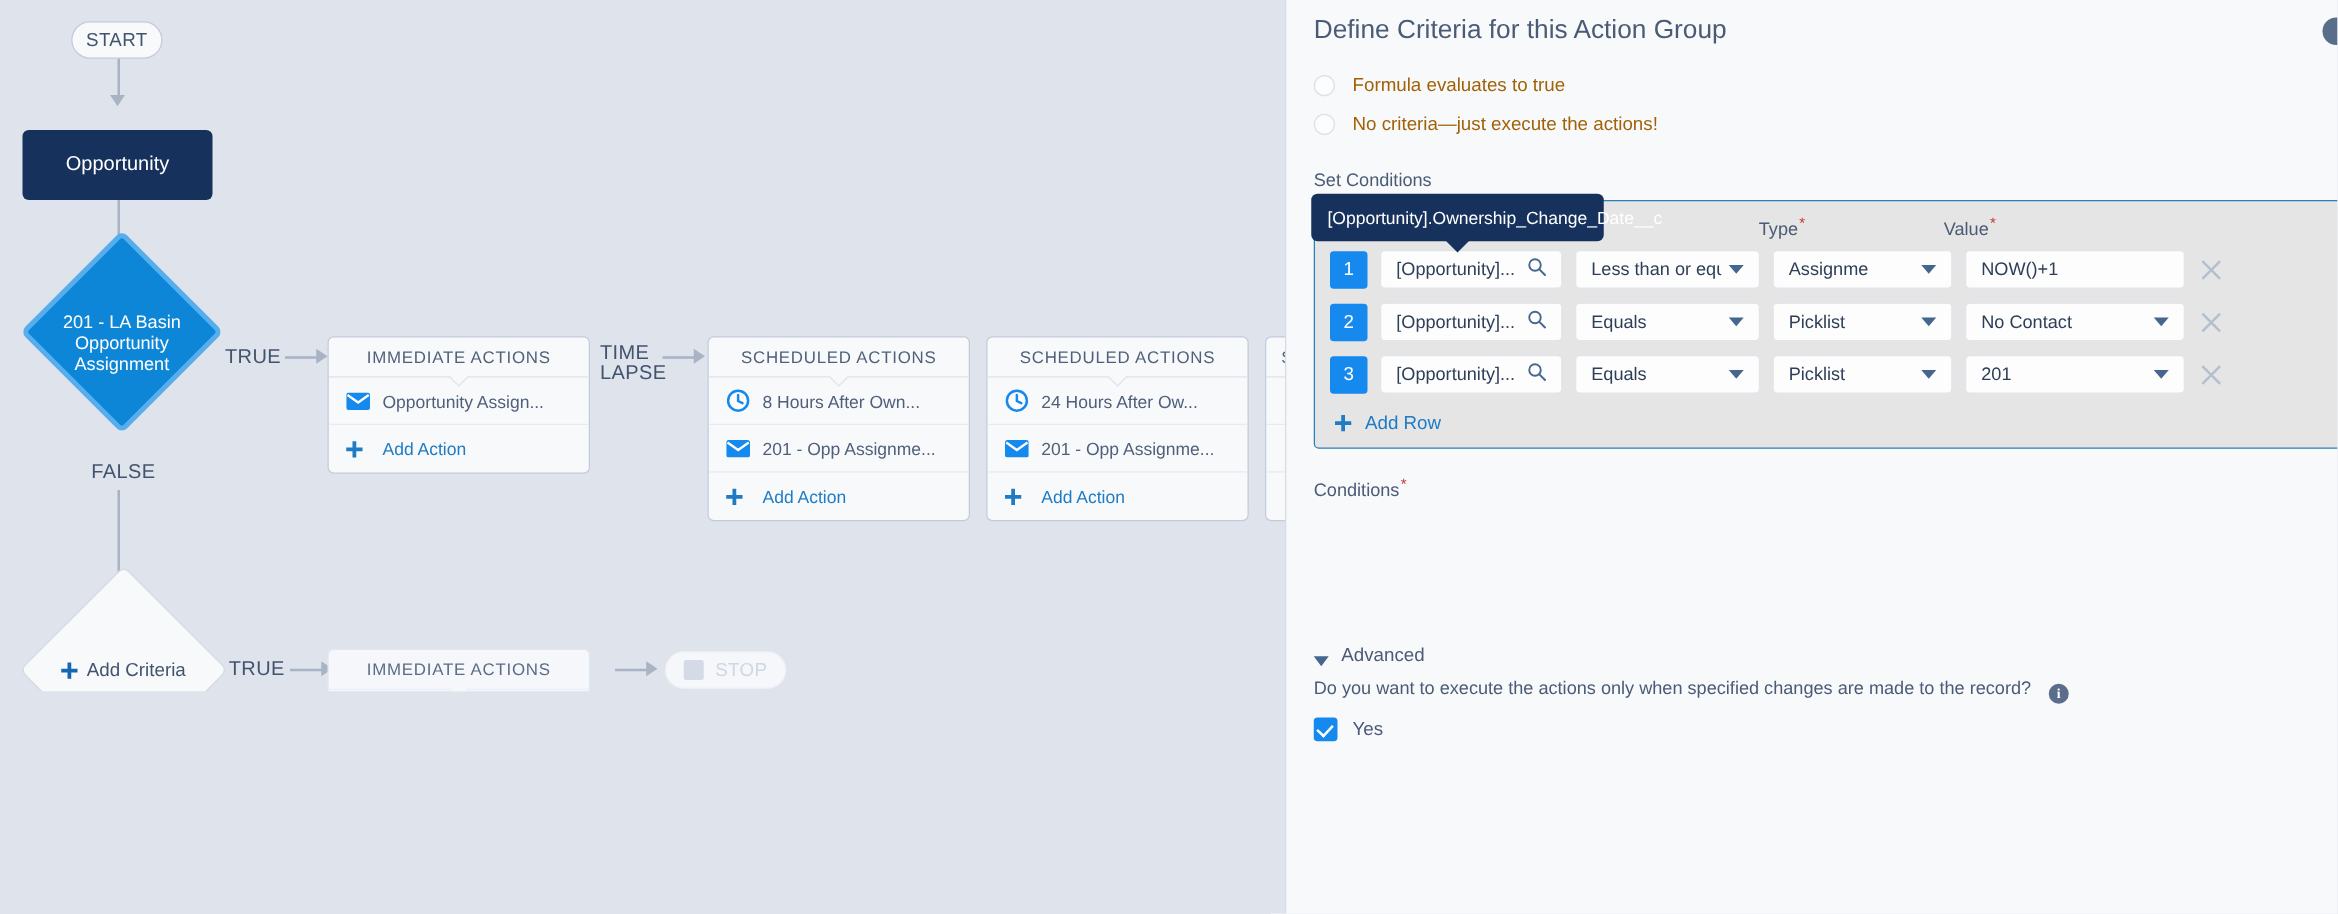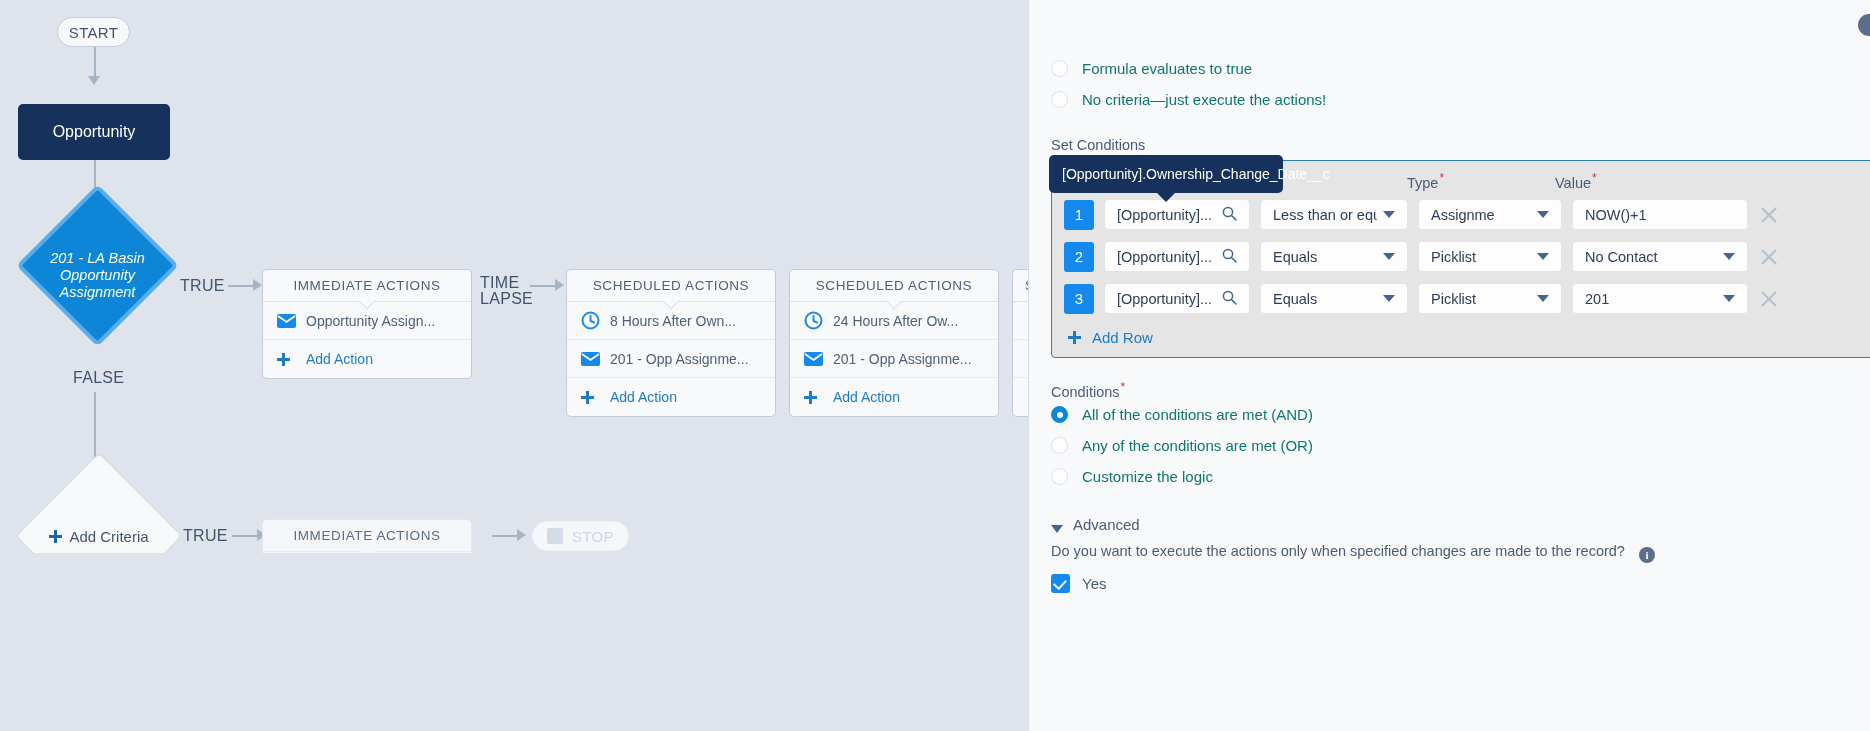--- a/index.html
+++ b/index.html
@@ -207,21 +207,21 @@
   }
   .radio.checked::after {
     content:"";
     position:absolute;
     left:50%; top:50%;
     width:6px; height:6px;
     margin:-3px 0 0 -3px;
     border-radius:50%;
     background:#ffffff;
   }
-  .radio-label { font-size: 15px; color: #0f766e; }
+  .radio-label { font-size: 15px; color: #a16207; }
 
   .section-label {
     font-size: 14.5px;
     color: #4a5b76;
   }
   .req { color: #c23934; font-size: 12px; vertical-align: super; margin-left: 1px; }
 
   .cond-box {
     position: absolute;
     left: 22px;
@@ -383,21 +383,21 @@
     <div class="varrow" style="left:88px; top:76px;"></div>
 
     <div class="obj-box" style="left:18px; top:104px; width:152px; height:56px;">
       <span>Opportunity</span>
     </div>
 
     <div class="vline" style="left:94px; top:160px; height:42px;"></div>
     <div class="varrow" style="left:88px; top:200px;"></div>
 
     <div class="diamond filled" style="left:40px; top:208px; width:115px; height:115px;"></div>
-    <div class="diamond-label on-filled" style="left:25px; top:245px; width:145px; height:60px;font-style:italic;">
+    <div class="diamond-label on-filled" style="left:25px; top:245px; width:145px; height:60px;">
       <span>201 - LA Basin Opportunity Assignment</span>
     </div>
 
     <div class="edge-label" style="left:180px; top:278px;">
       <span>TRUE</span>
     </div>
     <div class="hline" style="left:228px; top:285px; width:28px;"></div>
     <div class="harrow" style="left:253px; top:279px;"></div>
 
     <div class="edge-label" style="left:73px; top:370px;">
@@ -540,20 +540,21 @@
     <div class="vline" style="left:94px; top:643px; height:53px;"></div>
     <div class="varrow" style="left:88px; top:694px;"></div>
 
     <div class="pill" style="left:57px; top:714px; width:74px;">
       <span>STOP</span>
     </div>
   </div>
 
   <div id="panel">
 
+    <div class="panel-title">Define Criteria for this Action Group</div>
 
     <div style="position:absolute; left:22px; top:60px;">
       <div class="radio-row">
         <span class="radio"></span>
         <span class="radio-label">Formula evaluates to true</span>
       </div>
       <div class="radio-row">
         <span class="radio"></span>
         <span class="radio-label">No criteria—just execute the actions!</span>
       </div>
@@ -665,34 +666,20 @@
     </div>
 
     <div class="tooltip" style="left:20px; top:155px;">
       <span>[Opportunity].Ownership_Change_Date__c</span>
     </div>
 
     <div class="section-label" style="position:absolute; left:22px; top:380px;">
       <span>Conditions</span><span class="req">*</span>
     </div>
 
-    <div style="position:absolute; left:22px; top:406px;">
-      <div class="radio-row">
-        <span class="radio checked"></span>
-        <span class="radio-label">All of the conditions are met (AND)</span>
-      </div>
-      <div class="radio-row">
-        <span class="radio"></span>
-        <span class="radio-label">Any of the conditions are met (OR)</span>
-      </div>
-      <div class="radio-row">
-        <span class="radio"></span>
-        <span class="radio-label">Customize the logic</span>
-      </div>
-    </div>
 
     <div style="position:absolute; left:22px; top:516px; display:flex; align-items:flex-end;">
       <span class="chevron-down"></span>
       <span style="font-size:15px; color:#4a5b76;">Advanced</span>
     </div>
 
     <div style="position:absolute; left:22px; top:543px; font-size:14.5px; color:#4a5b76; white-space:nowrap;">
       <span>Do you want to execute the actions only when specified changes are made to the record?</span>
       <span class="info-ico">
         <span>i</span>

